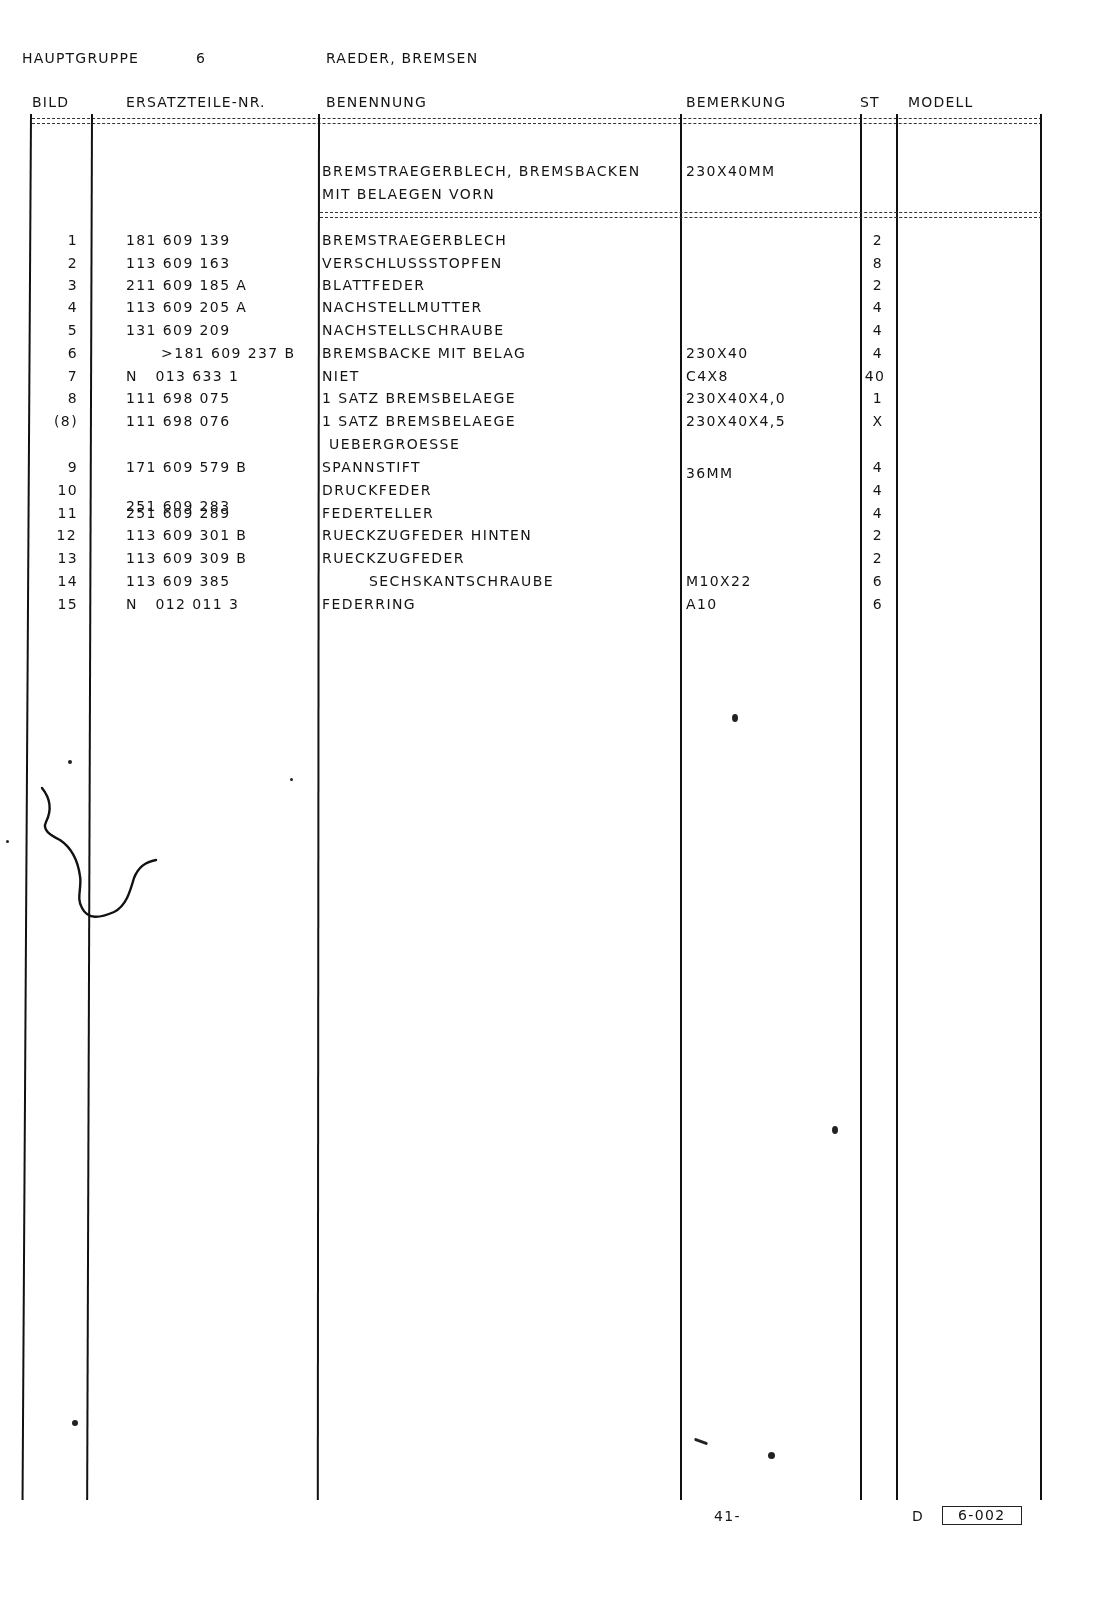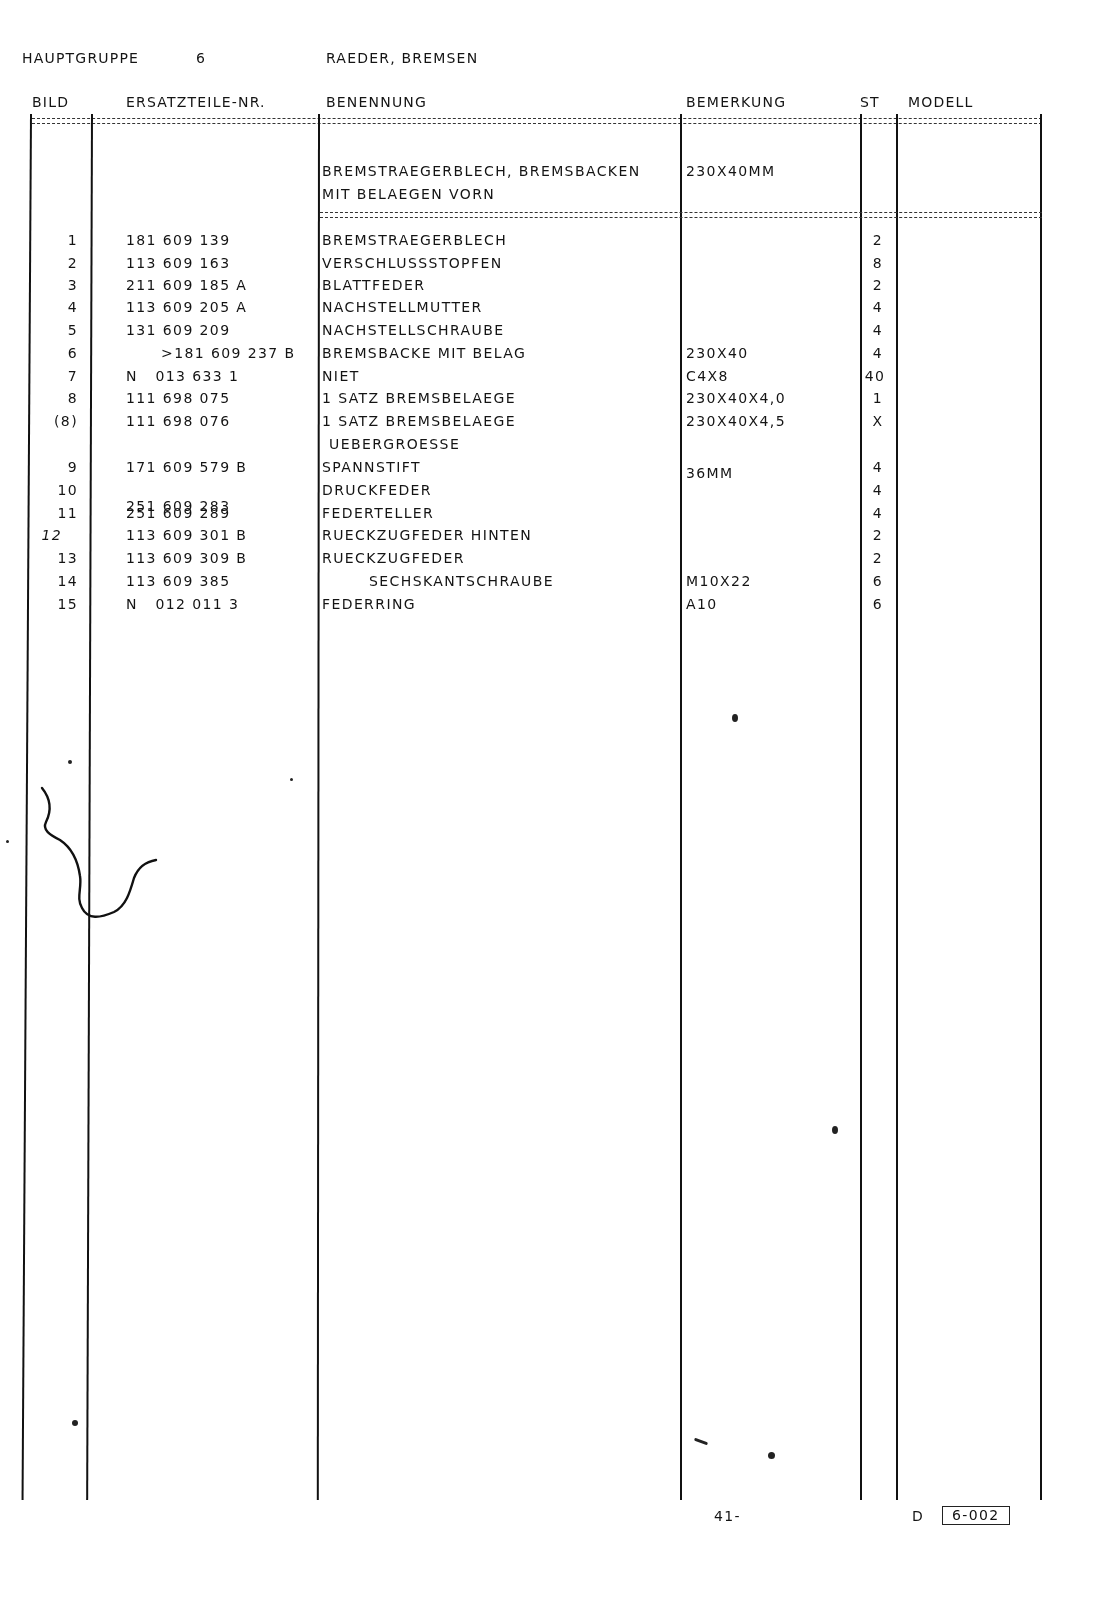--- a/index.html
+++ b/index.html
@@ -17,21 +17,21 @@
     .hdr { font-size: 14px; letter-spacing: 1.2px; }
     .vline { position: absolute; width: 2px; background: #111; }
     .dash {
       position: absolute; height: 6px;
       border-top: 1px dashed #333; border-bottom: 1px dashed #333;
       box-sizing: border-box;
     }
     .num { text-align: right; width: 46px; }
     .qty { text-align: center; width: 34px; }
     .box {
-      position: absolute; border: 1px solid #222; padding: 0 9px;
+      position: absolute; border: 1px solid #222; padding: 0 15px;
       font-family: "DejaVu Sans", "Liberation Sans", sans-serif;
       font-size: 14px; letter-spacing: 1.4px; line-height: 17px;
     }
     .speck { position: absolute; background: #222; border-radius: 50%; }
     svg.scribble { position: absolute; left: 30px; top: 780px; }
   </style>
 </head>
 <body>
 
 <div class="txt hdr" style="left:22px; top:50px;">HAUPTGRUPPE</div>
@@ -156,21 +156,21 @@
 
   <div>
     <div class="txt num" style="left:32px; top:505px;">11</div>
     <div class="txt" style="left:126px; top:505px;">251 609 289</div>
     <div class="txt" style="left:322px; top:505px;">FEDERTELLER</div>
     <div class="txt" style="left:686px; top:505px;"></div>
     <div class="txt qty" style="left:861px; top:505px;">4</div>
   </div>
 
   <div>
-    <div class="txt num" style="left:16px; top:527px;font-style:italic;">12</div>
+    <div class="txt num" style="left:31px; top:527px;">12</div>
     <div class="txt" style="left:126px; top:527px;">113 609 301 B</div>
     <div class="txt" style="left:322px; top:527px;">RUECKZUGFEDER HINTEN</div>
     <div class="txt" style="left:686px; top:527px;"></div>
     <div class="txt qty" style="left:861px; top:527px;">2</div>
   </div>
 
   <div>
     <div class="txt num" style="left:32px; top:550px;">13</div>
     <div class="txt" style="left:126px; top:550px;">113 609 309 B</div>
     <div class="txt" style="left:322px; top:550px;">RUECKZUGFEDER</div>

